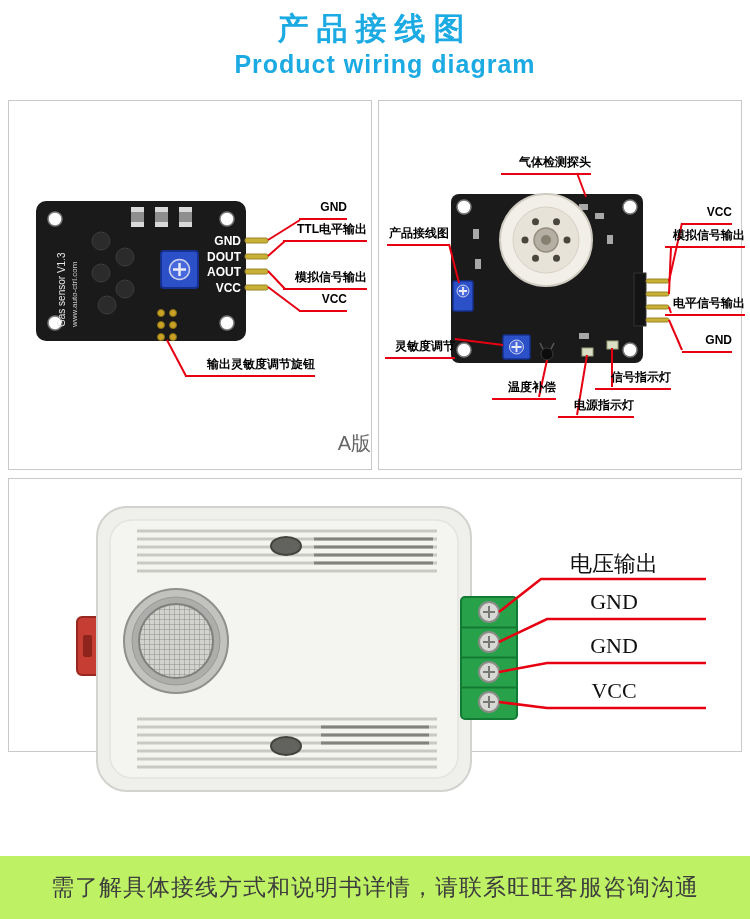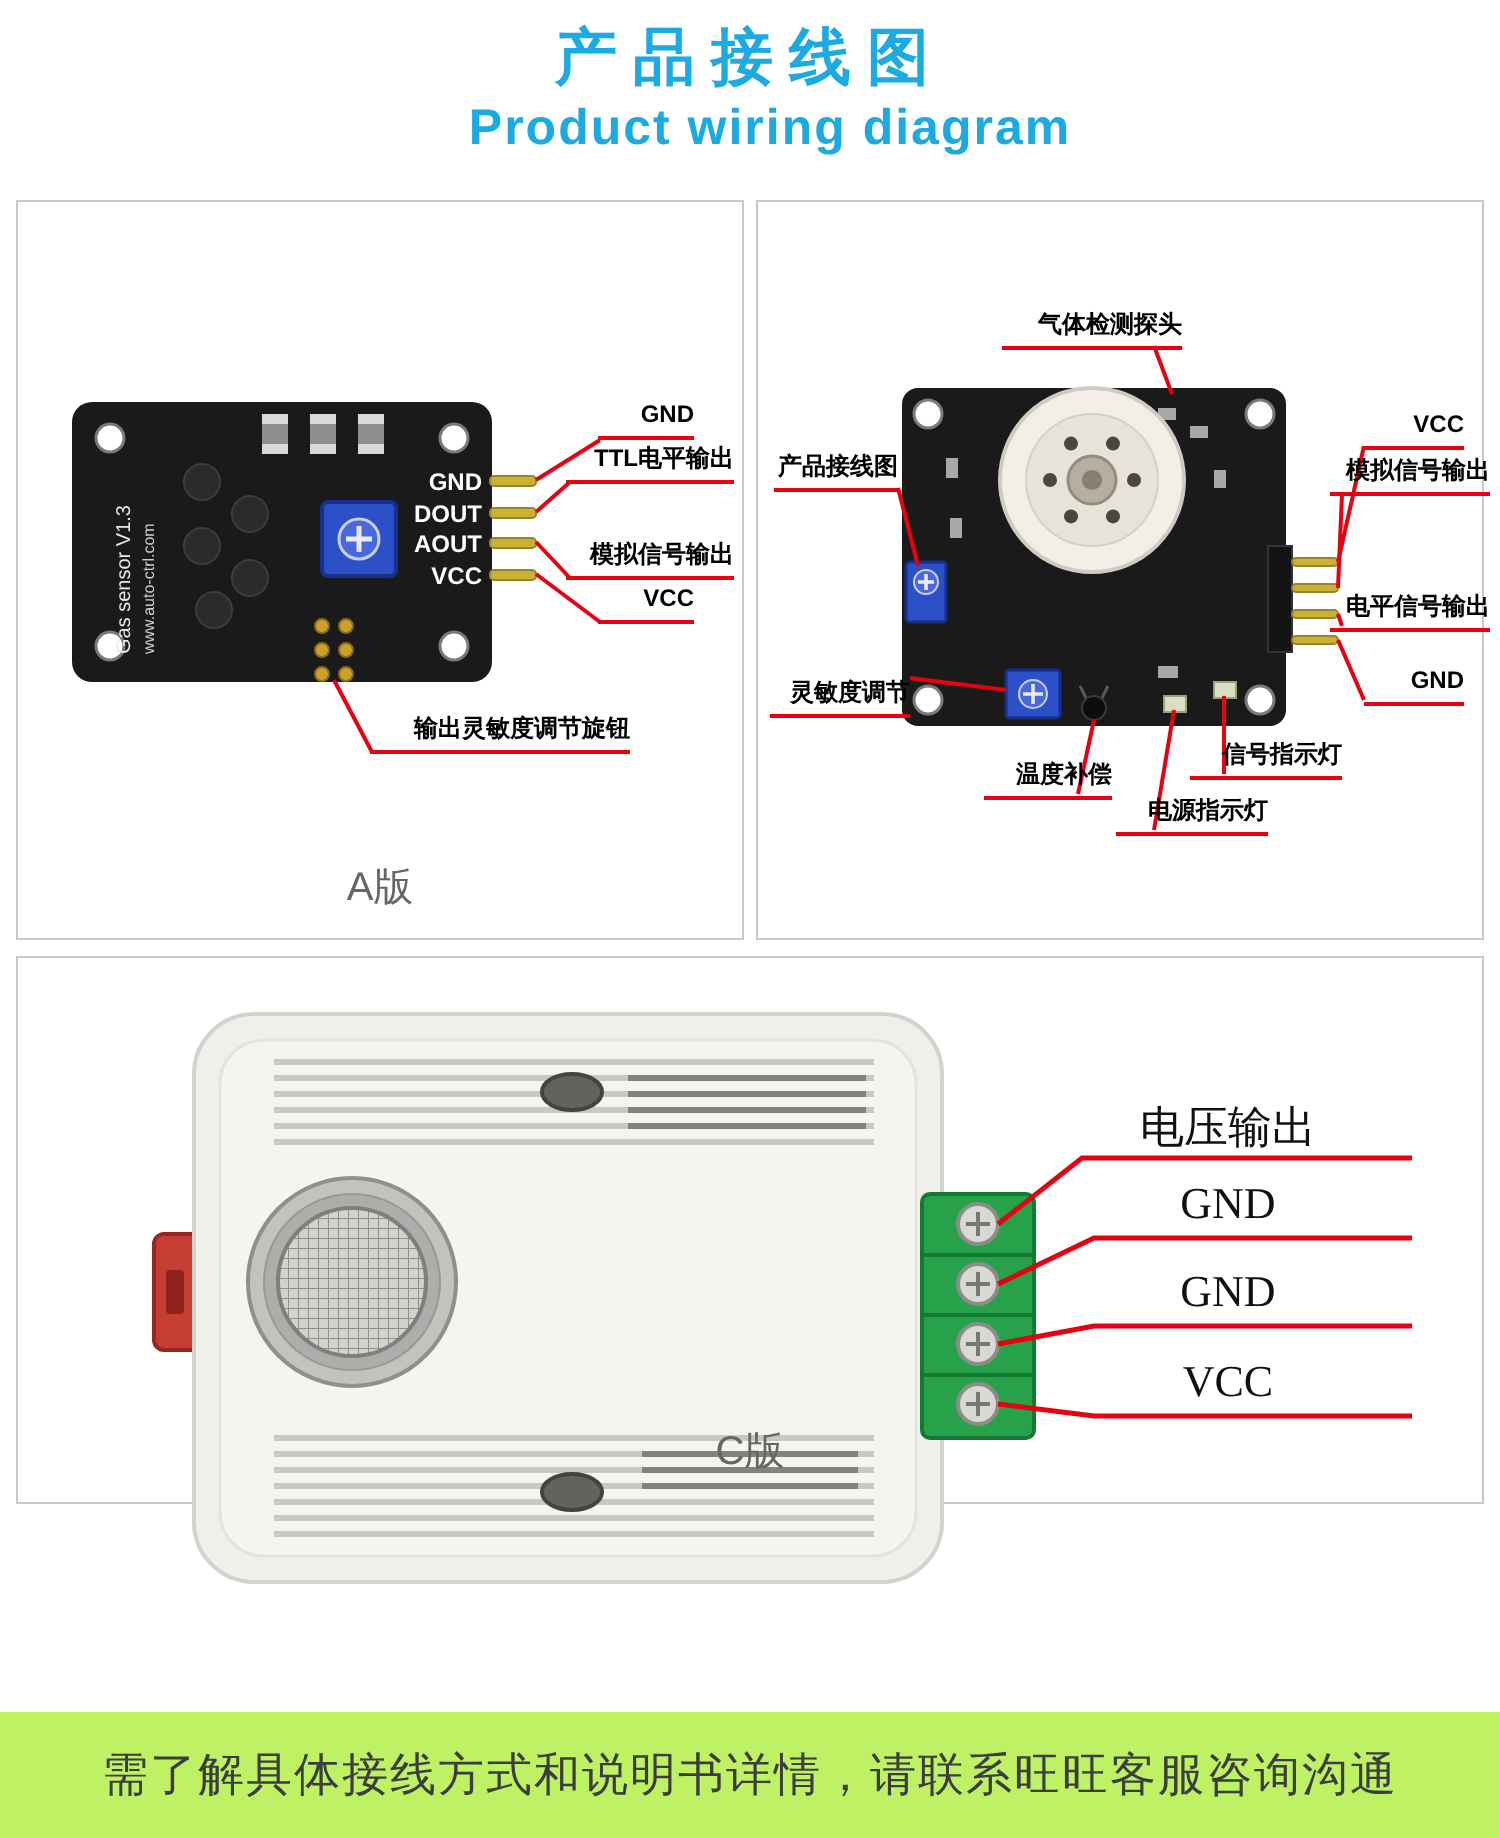--- a/index.html
+++ b/index.html
@@ -11,21 +11,21 @@
   .panel{position:absolute;background:#fff;border:1px solid #c9c9c9}
   .panel-a{left:8px;top:100px;width:364px;height:370px}
   .panel-b{left:378px;top:100px;width:364px;height:370px}
   .panel-c{left:8px;top:478px;width:734px;height:274px}
   .panel svg{position:absolute;left:0;top:0}
   svg text{font-family:"Liberation Sans",sans-serif}
   .co{position:absolute;text-align:right;font-size:12px;font-weight:bold;color:#000;
       padding-bottom:3px;border-bottom:2px solid #e60012;line-height:1.15;white-space:nowrap}
   .cbig{position:absolute;width:180px;text-align:center;font-size:22px;color:#101010;
         font-family:"Liberation Serif",serif;white-space:nowrap}
-  .ver{position:absolute;left:0;bottom:12px;width:100%;text-align:center;font-size:20px;color:#666}
+  .ver{position:absolute;left:0;bottom:12px;width:100%;text-align:right;font-size:20px;color:#666}
   .footer{position:absolute;left:0;top:856px;width:750px;height:63px;background:#bef264;
           text-align:center;font-size:23px;color:#3d3d3d;line-height:63px;letter-spacing:1px}
 </style>
 </head>
 <body>
 
 <div class="page">
 
   <h1 class="title-cn">产品接线图</h1>
   <h2 class="title-en">Product wiring diagram</h2>
@@ -267,20 +267,19 @@
         <path d="M490,133 L532,100 L697,100"></path>
         <path d="M490,163 L538,140 L697,140"></path>
         <path d="M490,193 L538,184 L697,184"></path>
         <path d="M490,223 L538,229 L697,229"></path>
       </g>
     </svg>
     <div class="cbig" style="left:515px;top:70px">电压输出</div>
     <div class="cbig" style="left:515px;top:110px">GND</div>
     <div class="cbig" style="left:515px;top:154px">GND</div>
     <div class="cbig" style="left:515px;top:199px">VCC</div>
-    <div class="ver">C版</div>
   </section>
 
   <div class="footer">
     <span>需了解具体接线方式和说明书详情，请联系旺旺客服咨询沟通</span>
   </div>
 
 </div>
 
 </body></html>

